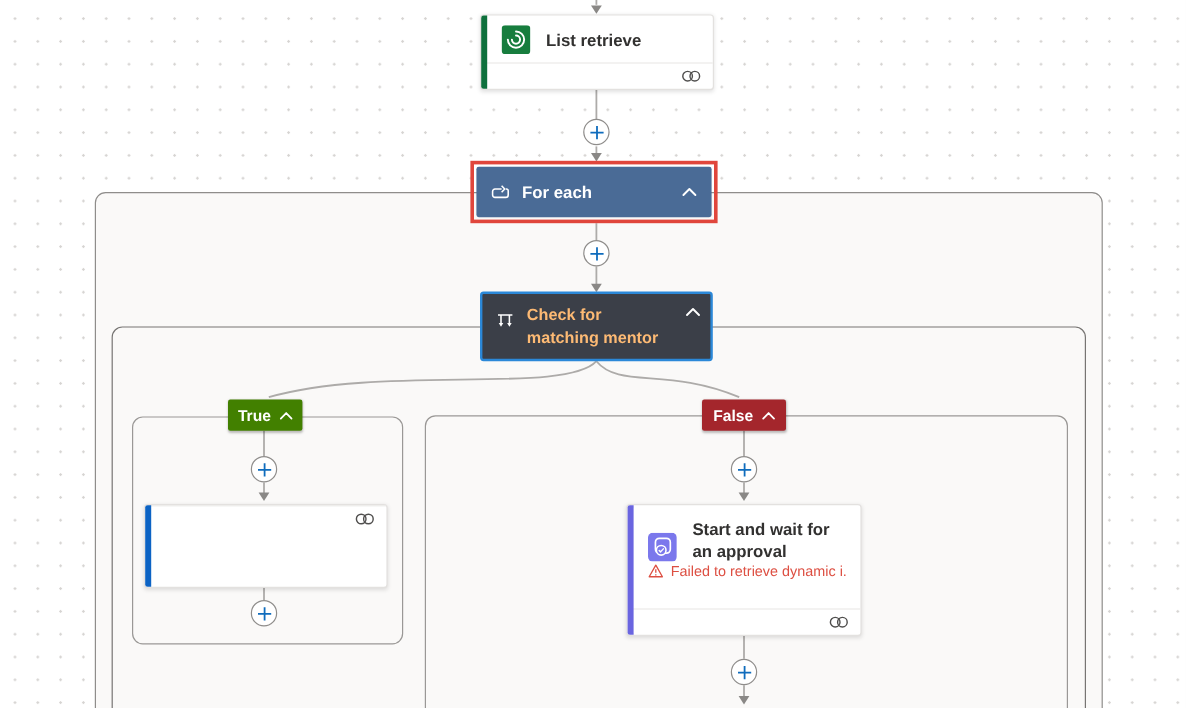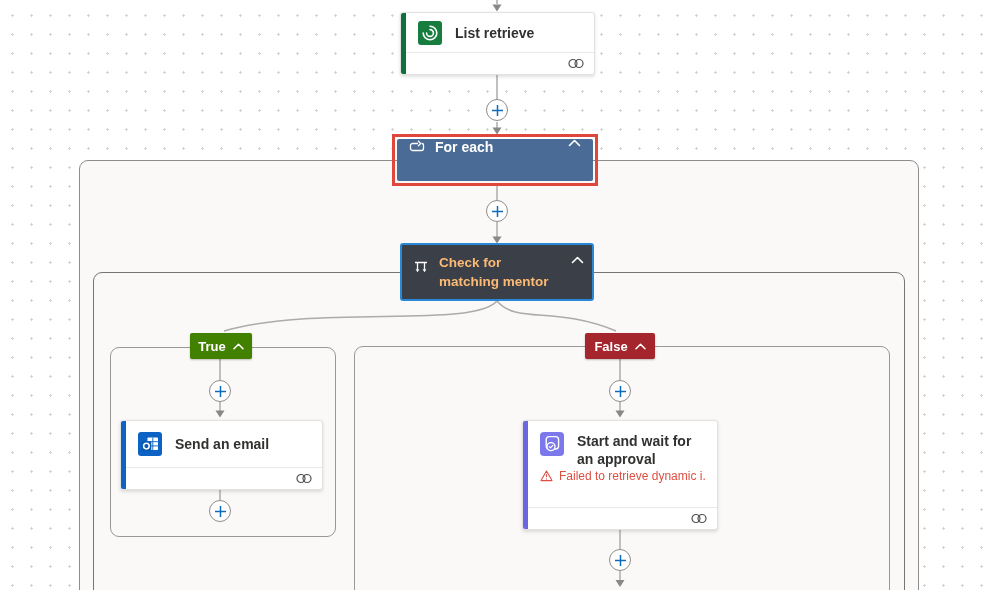--- a/index.html
+++ b/index.html
@@ -24,21 +24,21 @@
   .accent.purple{background:var(--approval-accent);}
   .card-head{display:flex;align-items:center;gap:13px;padding:0 12px 0 17px;flex:1;}
   .brand-icon{width:24px;height:24px;flex:0 0 auto;display:flex;}
   .card-title{font-size:14px;font-weight:bold;color:#323130;line-height:18px;}
   .card-foot{border-top:1px solid #eceae8;height:21px;display:flex;align-items:center;justify-content:flex-end;padding:0 9px;}
   .warn-row{display:flex;align-items:center;gap:6px;padding:1px 12px 6px 17px;color:var(--warning-red);}
   .warn-text{font-size:12px;white-space:nowrap;overflow:hidden;text-overflow:clip;}
   
   .selection-frame{position:absolute;left:392px;top:134px;width:206px;height:52px;border:3px solid var(--selection-red);
     z-index:3;padding:2px;box-sizing:border-box;background:transparent;}
-  .foreach-node{width:100%;height:100%;background:var(--foreach-blue);border-radius:2px;display:flex;
+  .foreach-node{width:100%;height:100%;background:var(--foreach-blue);border-radius:2px;display:flex;align-items:center;
     padding:0 12px;box-sizing:border-box;gap:10px;cursor:pointer;}
   .foreach-label{color:#fff;font-size:14px;font-weight:bold;flex:1;}
   
   .condition-node{position:absolute;left:400px;top:243px;width:194px;height:58px;background:var(--condition-bg);
     border:2px solid var(--condition-border);border-radius:3px;z-index:3;box-sizing:border-box;display:flex;
     padding:8px 8px 0 10px;gap:9px;cursor:pointer;}
   .condition-label{color:#fdba74;font-size:13.5px;font-weight:bold;line-height:19px;width:128px;}
   .chev{flex:0 0 auto;display:flex;margin-top:3px;}
   
   .badge{position:absolute;height:26px;border-radius:2px;z-index:3;display:flex;align-items:center;justify-content:center;
@@ -180,45 +180,33 @@
     <span>False</span>
     <span style="display:flex;">
       <svg width="11" height="7" viewBox="0 0 11 7">
           <path d="M1 5.8L5.5 1.2 10 5.8" fill="none" stroke="#fff" stroke-width="1.5" stroke-linecap="round" stroke-linejoin="round"></path>
         </svg>
     </span>
   </div>
 
   <div class="card" style="left:120px;top:420px;width:203px;height:70px;">
     <span class="accent blue"></span>
-    <div class="card-head">
-      <span class="brand-icon">
-        <svg width="24" height="24" viewBox="0 0 24 24">
-            <rect width="24" height="24" rx="3" fill="#0c63c4"></rect>
-          <rect x="9.5" y="5.5" width="10.5" height="12.5" rx="0.8" fill="#fff"></rect>
-          <path d="M9.5 9.7h10.5M9.5 13.9h10.5M14.8 5.5v12.5" stroke="#0c63c4" stroke-width="0.9"></path>
-          <rect x="3.5" y="9.3" width="9.8" height="9.6" rx="1" fill="#0a59b0"></rect>
-          <circle cx="8.4" cy="14.1" r="2.8" fill="none" stroke="#fff" stroke-width="1.5"></circle>
-        </svg>
-      </span>
-      <span class="card-title">Send an email</span>
-    </div>
     <div class="card-foot">
       <span style="display:flex;">
         <svg width="18" height="13" viewBox="0 0 18 13">
             <circle cx="6" cy="6.5" r="4" fill="none" stroke="#504f4e" stroke-width="1.2"></circle>
             <circle cx="12" cy="6.5" r="4" fill="none" stroke="#504f4e" stroke-width="1.2"></circle>
           </svg>
       </span>
     </div>
   </div>
 
   <div class="card" style="left:522px;top:420px;width:196px;height:110px;">
     <span class="accent purple"></span>
-    <div class="card-head" style="align-items:flex-start;padding-top:11px;flex:0 0 auto;">
+    <div class="card-head" style="align-items:flex-end;padding-top:11px;flex:0 0 auto;">
       <span class="brand-icon">
         <svg width="24" height="24" viewBox="0 0 24 24">
             <rect width="24" height="24" rx="4" fill="#7b78ec"></rect>
           <rect x="6.2" y="4.6" width="12.4" height="12.4" rx="3.2" fill="none" stroke="#fff" stroke-width="1.4"></rect>
           <circle cx="11" cy="14.6" r="4" fill="#7b78ec" stroke="#fff" stroke-width="1.3"></circle>
           <path d="M9.3 14.7l1.2 1.2 2.3-2.5" fill="none" stroke="#fff" stroke-width="1.2" stroke-linecap="round" stroke-linejoin="round"></path>
         </svg>
       </span>
       <span class="card-title" style="width:132px;">Start and wait for an approval</span>
     </div>

